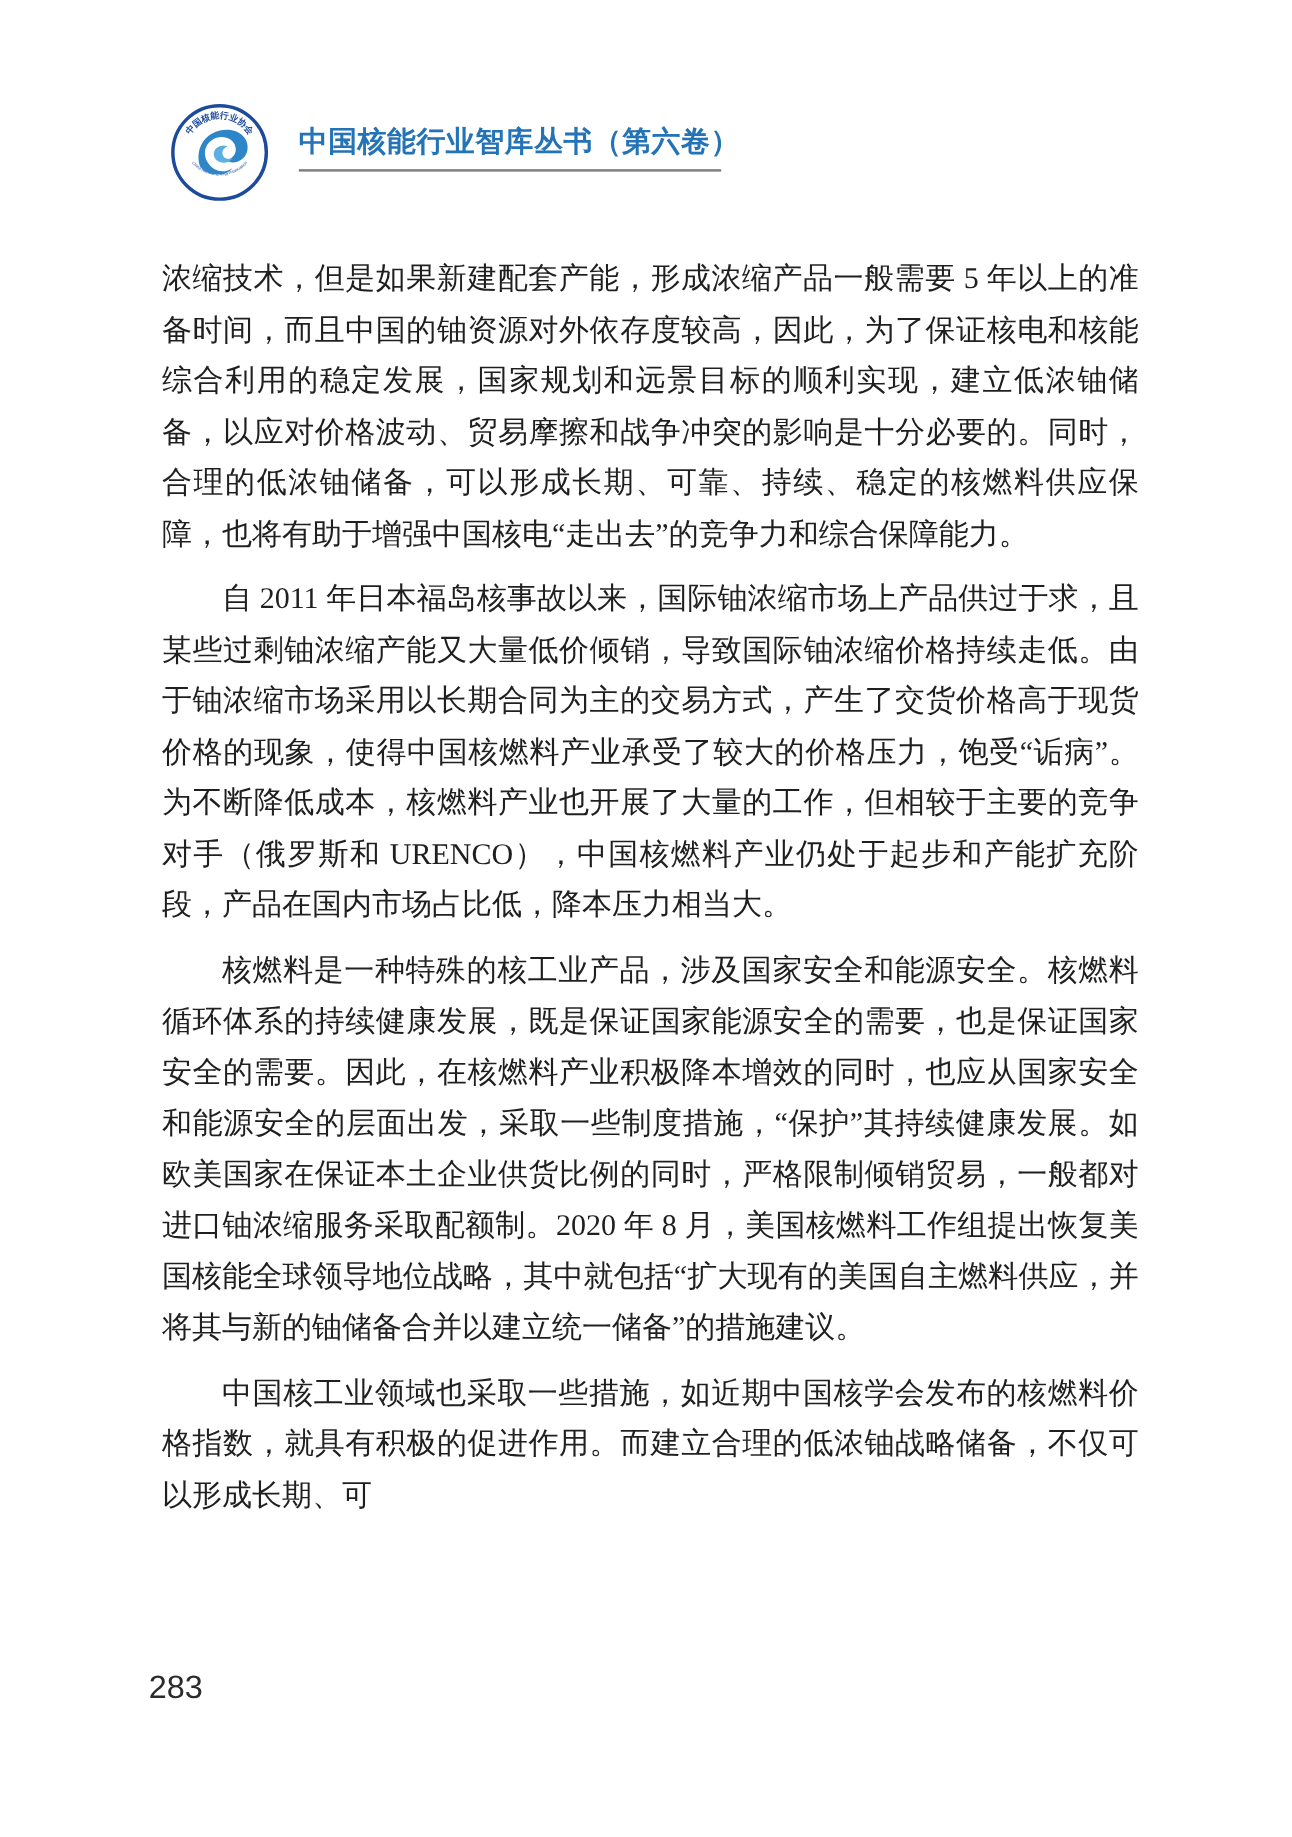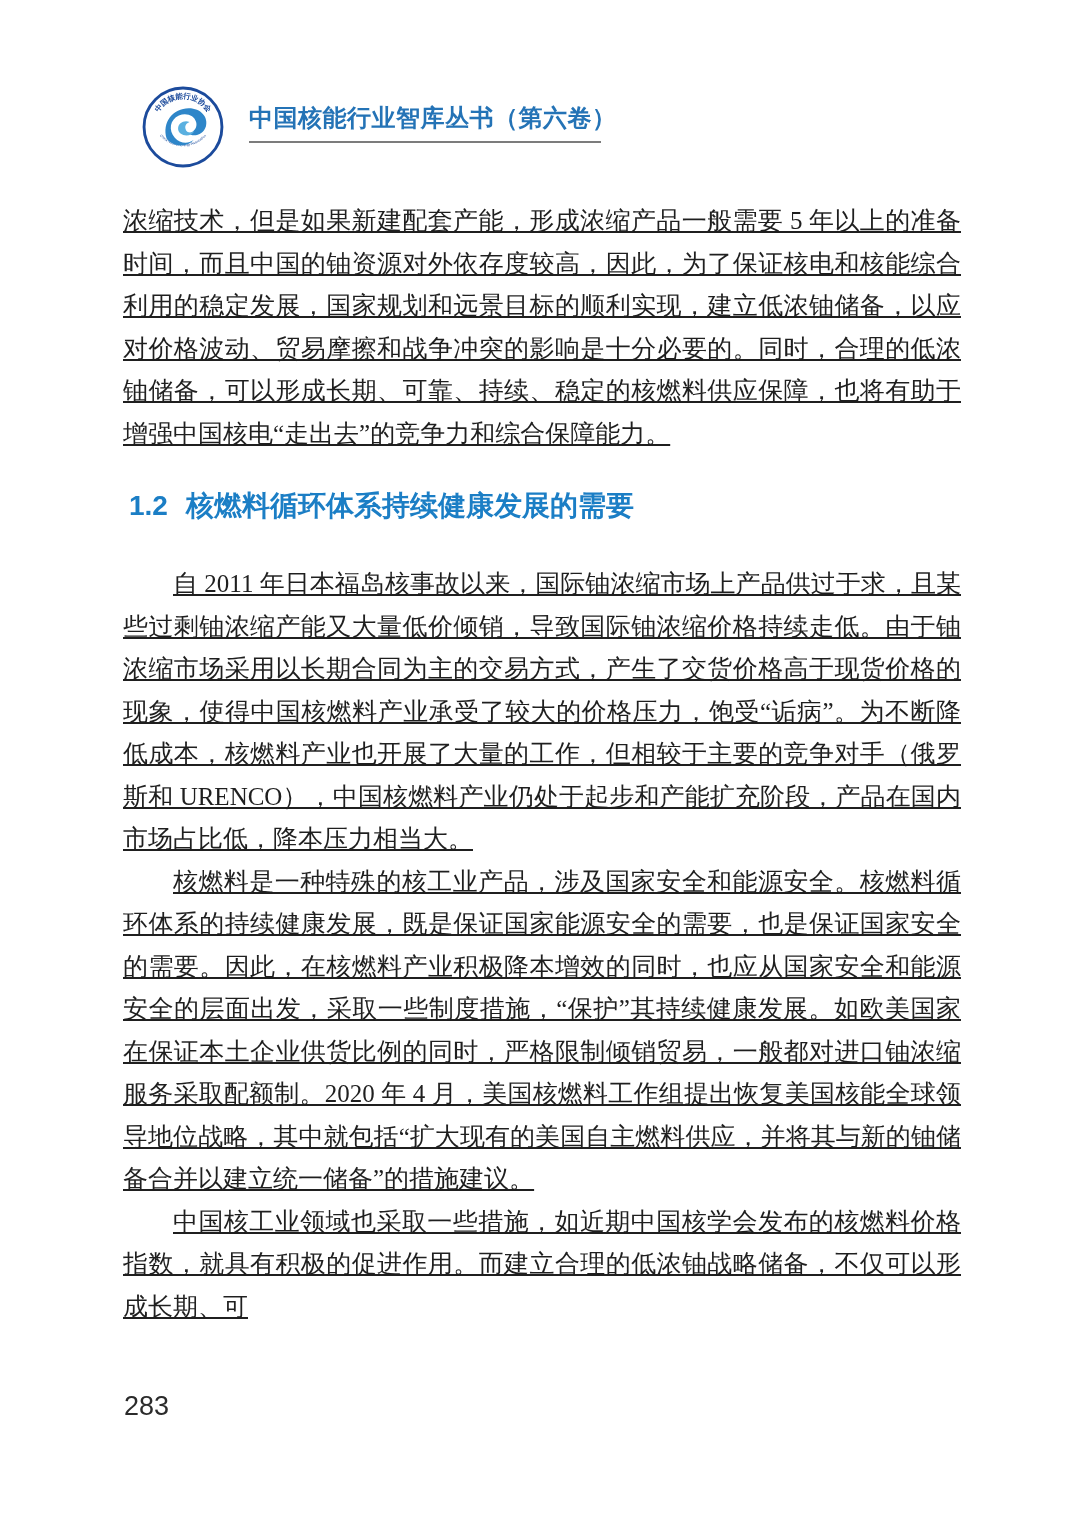--- a/index.html
+++ b/index.html
@@ -46,21 +46,21 @@
   .content {
     position: absolute;
     left: 123px;
     top: 200px;
     width: 838px;
     font-size: 25px;
     line-height: 42.5px;
     color: #1f1f1f;
     text-align: justify;
   }
-  .body-paragraph { margin: 0; text-decoration: underline; }
+  .body-paragraph { margin: 12px; }
   .body-paragraph.indent { text-indent: 2em; }
   .section-heading {
     font-family: "Liberation Sans", "DejaVu Sans", sans-serif;
     font-weight: bold;
     font-size: 28px;
     line-height: 34px;
     color: #1b7ec5;
     margin: 34px 0 40px 6px;
     text-align: left;
     text-indent: 0;
@@ -104,21 +104,20 @@
                    C61 61 52 62 47 58 C45 56 44 54 44 52 Z" fill="#5ab0e0"></path>
         </g>
       </svg>
     </div>
     <div class="header-title">中国核能行业智库丛书（第六卷）</div>
     <div class="header-rule"></div>
   </div>
 
   <div class="content">
       <p class="body-paragraph">浓缩技术，但是如果新建配套产能，形成浓缩产品一般需要 5 年以上的准备时间，而且中国的铀资源对外依存度较高，因此，为了保证核电和核能综合利用的稳定发展，国家规划和远景目标的顺利实现，建立低浓铀储备，以应对价格波动、贸易摩擦和战争冲突的影响是十分必要的。同时，合理的低浓铀储备，可以形成长期、可靠、持续、稳定的核燃料供应保障，也将有助于增强中国核电“走出去”的竞争力和综合保障能力。</p>
-      <h2 class="section-heading"><span class="h-num">1.2</span><span class="h-text">核燃料循环体系持续健康发展的需要</span></h2>
       <p class="body-paragraph indent">自 2011 年日本福岛核事故以来，国际铀浓缩市场上产品供过于求，且某些过剩铀浓缩产能又大量低价倾销，导致国际铀浓缩价格持续走低。由于铀浓缩市场采用以长期合同为主的交易方式，产生了交货价格高于现货价格的现象，使得中国核燃料产业承受了较大的价格压力，饱受“诟病”。为不断降低成本，核燃料产业也开展了大量的工作，但相较于主要的竞争对手（俄罗斯和 URENCO），中国核燃料产业仍处于起步和产能扩充阶段，产品在国内市场占比低，降本压力相当大。</p>
-      <p class="body-paragraph indent">核燃料是一种特殊的核工业产品，涉及国家安全和能源安全。核燃料循环体系的持续健康发展，既是保证国家能源安全的需要，也是保证国家安全的需要。因此，在核燃料产业积极降本增效的同时，也应从国家安全和能源安全的层面出发，采取一些制度措施，“保护”其持续健康发展。如欧美国家在保证本土企业供货比例的同时，严格限制倾销贸易，一般都对进口铀浓缩服务采取配额制。2020 年 4 月，美国核燃料工作组提出恢复美国核能全球领导地位战略，其中就包括“扩大现有的美国自主燃料供应，并将其与新的铀储备合并以建立统一储备”的措施建议。</p>
+      <p class="body-paragraph indent">核燃料是一种特殊的核工业产品，涉及国家安全和能源安全。核燃料循环体系的持续健康发展，既是保证国家能源安全的需要，也是保证国家安全的需要。因此，在核燃料产业积极降本增效的同时，也应从国家安全和能源安全的层面出发，采取一些制度措施，“保护”其持续健康发展。如欧美国家在保证本土企业供货比例的同时，严格限制倾销贸易，一般都对进口铀浓缩服务采取配额制。2020 年 8 月，美国核燃料工作组提出恢复美国核能全球领导地位战略，其中就包括“扩大现有的美国自主燃料供应，并将其与新的铀储备合并以建立统一储备”的措施建议。</p>
       <p class="body-paragraph indent">中国核工业领域也采取一些措施，如近期中国核学会发布的核燃料价格指数，就具有积极的促进作用。而建立合理的低浓铀战略储备，不仅可以形成长期、可</p>
     </div>
 
   <div class="page-number">283</div>
 
 </div>
 
 </body></html>

